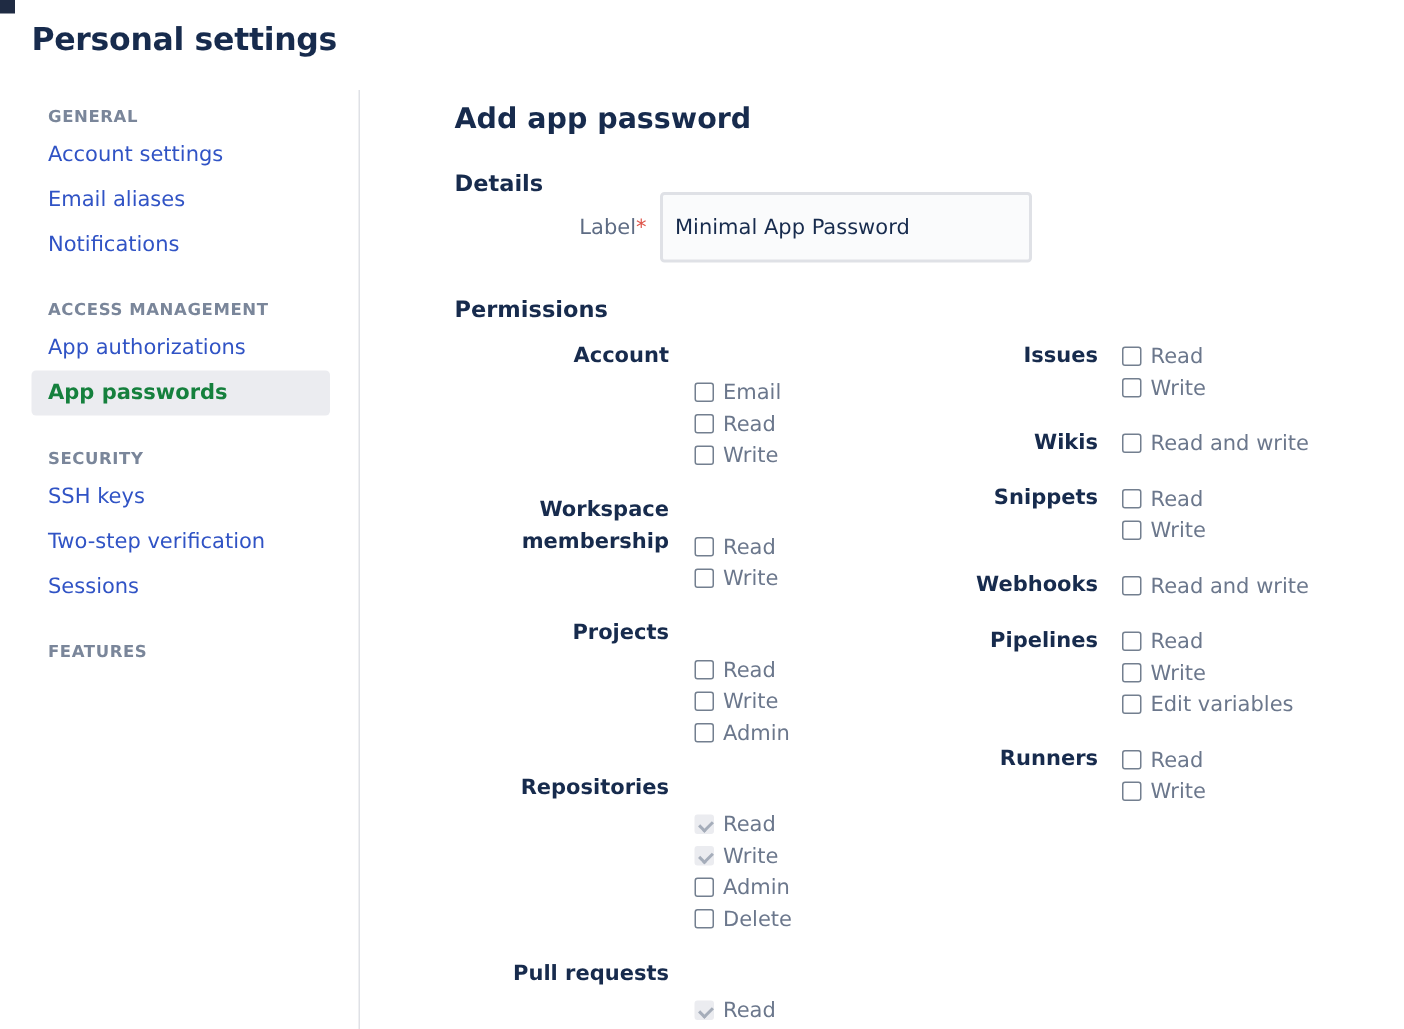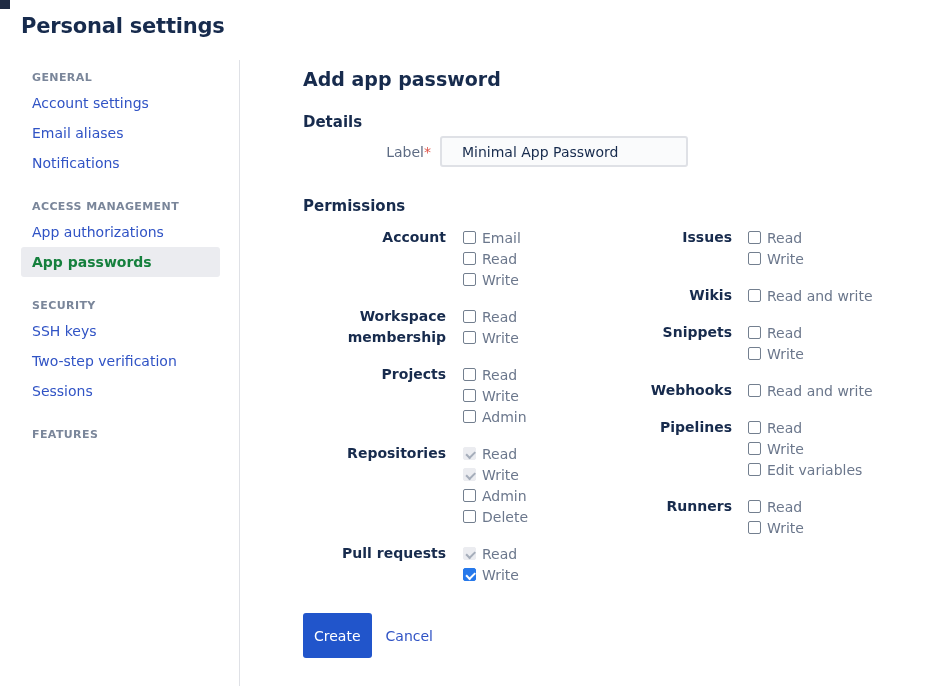--- a/index.html
+++ b/index.html
@@ -18,29 +18,29 @@
   .nav-item.selected { background:#EBECF0; color:#15803d; font-weight:600; }
 
   
   .main { flex:1; padding:8px 0 0 21px; }
   .main-title { font-size:19px; font-weight:bold; color:#172B4D; height:22px; line-height:22px; }
   .section-heading { font-size:15px; font-weight:bold; color:#172B4D; height:18px; line-height:18px; }
   .details-heading { margin-top:23px; }
   .field-row { margin-top:5px; display:flex; align-items:center; height:31px; }
   .field-label { width:137px; min-width:137px; text-align:right; padding-right:9px; font-size:14px; color:#5E6C84; }
   .req { color:#DE5449; }
-  .text-input { width:248px; height:31px; background:#FAFBFC; border:2px solid #DFE1E6; border-radius:3px; padding:0 20px; font-size:14px; color:#172B4D; font-family:inherit; outline:none; }
+  .text-input { width:248px; height:47px; background:#FAFBFC; border:2px solid #DFE1E6; border-radius:3px; padding:0 8px; font-size:14px; color:#172B4D; font-family:inherit; outline:none; }
 
   .permissions-heading { margin-top:30px; }
   .perm-columns { margin-top:12px; display:flex; align-items:flex-start; }
   .perm-col-1 { width:299px; min-width:299px; }
   .perm-group { display:flex; margin-bottom:16px; }
   .perm-group-label { font-size:14px; font-weight:bold; color:#172B4D; text-align:right; line-height:21px; }
   .perm-col-1 .perm-group-label { width:143px; min-width:143px; }
-  .perm-col-1 .perm-rows { padding-left:17px; }
+  .perm-col-1 .perm-rows { padding-left:17px;margin-top:24px; }
   .perm-col-2 .perm-group-label { width:130px; min-width:130px; }
   .perm-col-2 .perm-rows { padding-left:16px; }
   .perm-row { height:21px; display:flex; align-items:center; cursor:pointer; }
   .cb { position:relative; width:13px; height:13px; min-width:13px; border:1.5px solid #737F8F; border-radius:2px; background:#fff; margin-right:6px; }
   .cb.checked { background:#2779EB; border-color:#2779EB; }
   .cb.checked::after { content:""; position:absolute; left:2px; top:2.5px; width:7px; height:3.5px; border-left:2px solid #fff; border-bottom:2px solid #fff; transform:rotate(-45deg); }
   .cb.disabled { background:#EBECF0; border-color:#EBECF0; }
   .cb.disabled::after { border-color:#A5ADBA; }
   .perm-option-label { font-size:14px; color:#6B778C; white-space:nowrap; }
 

